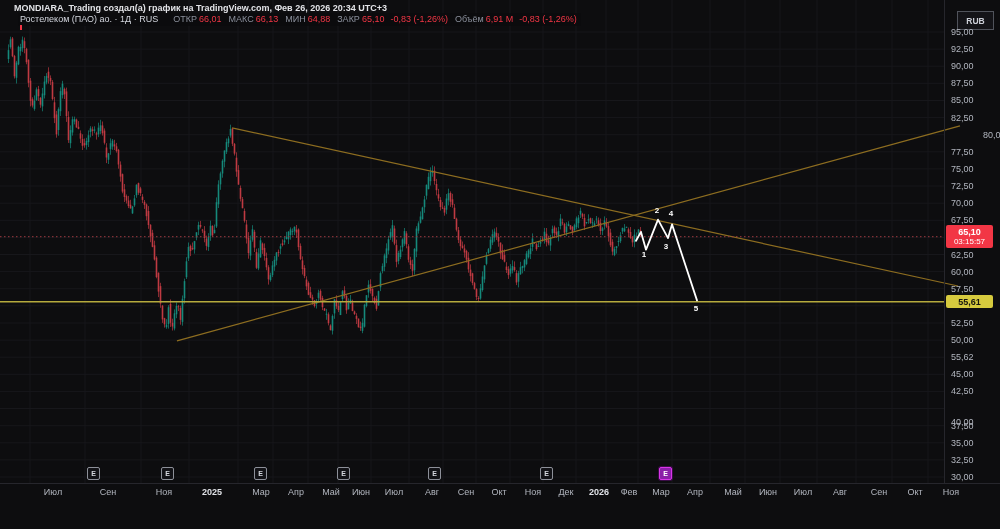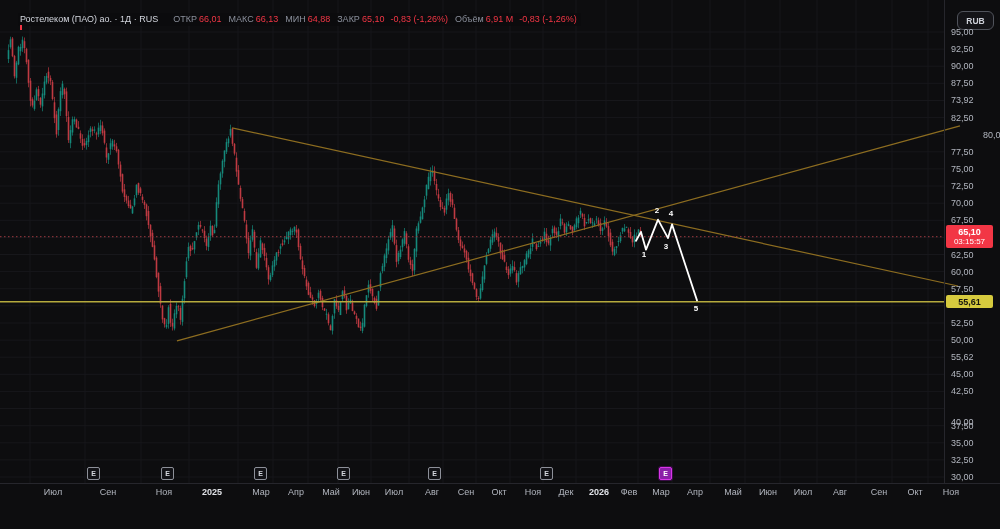--- a/index.html
+++ b/index.html
@@ -11,21 +11,21 @@
           background:rgba(11,11,13,.78);padding:1px 4px 2px 2px;}
   .legend .sym{color:#d3d6de;margin-right:8px;}
   .legend .fl{color:#8a8f9b;margin-left:7px;}
   .legend .fv{color:#f23645;margin-left:2px;}
   .legend .chg{color:#f23645;margin-left:6px;}
   .vol-tick{position:absolute;left:20px;top:25px;width:2px;height:5px;background:#f23645;z-index:5;}
   #vsep{position:absolute;left:944px;top:0;width:1px;height:483px;background:#26262c;z-index:3;}
   #hsep{position:absolute;left:0;top:483px;width:1000px;height:1px;background:#26262c;z-index:3;}
   #price-axis{position:absolute;left:945px;top:0;width:55px;height:483px;z-index:4;}
   .pl{position:absolute;left:6px;font-size:9px;color:#b2b6bf;}
-  .rub-btn{position:absolute;left:12px;top:11px;width:35px;height:17px;border:1px solid #50535b;border-radius:6px;
+  .rub-btn{position:absolute;left:12px;top:11px;width:35px;height:17px;border:1px solid #50535b;border-radius:0;
            background:#141418;color:#cdd0d8;font-size:8.5px;font-weight:bold;display:flex;align-items:center;justify-content:center;}
   .cur-label{position:absolute;left:1px;width:47px;height:23px;border-radius:2px;background:#f23645;color:#fff;
              display:flex;flex-direction:column;align-items:center;justify-content:center;line-height:10px;z-index:5;}
   .cur-label .p{font-size:9px;font-weight:bold;}
   .cur-label .t{font-size:8px;}
   .lvl-label{position:absolute;left:1px;width:47px;height:13px;border-radius:2px;background:#d6ca3e;color:#15150f;
              font-size:9px;font-weight:bold;display:flex;align-items:center;justify-content:center;z-index:5;}
   #time-axis{position:absolute;left:0;top:484px;width:1000px;height:21px;z-index:4;margin-left:23px;}
   .ml{position:absolute;top:3px;transform:translateX(-50%);font-size:9px;color:#b2b6bf;}
   .ml.yr{color:#dfe1e6;font-weight:bold;}
@@ -741,41 +741,42 @@
       <g>
         <polyline points="636,240.8 641,231.9 646,249.7 658,219.6 668,238.1 672,224.4 697,300.4" fill="none" stroke="#ffffff" stroke-width="1.8" stroke-linejoin="round" stroke-linecap="round"></polyline>
         <text x="644" y="257" fill="#ffffff" font-size="8" font-weight="bold" text-anchor="middle" font-family="&quot;Liberation Sans&quot;,sans-serif">1</text>
         <text x="657" y="213" fill="#ffffff" font-size="8" font-weight="bold" text-anchor="middle" font-family="&quot;Liberation Sans&quot;,sans-serif">2</text>
         <text x="666" y="249" fill="#ffffff" font-size="8" font-weight="bold" text-anchor="middle" font-family="&quot;Liberation Sans&quot;,sans-serif">3</text>
         <text x="671" y="216" fill="#ffffff" font-size="8" font-weight="bold" text-anchor="middle" font-family="&quot;Liberation Sans&quot;,sans-serif">4</text>
         <text x="696" y="311" fill="#ffffff" font-size="8" font-weight="bold" text-anchor="middle" font-family="&quot;Liberation Sans&quot;,sans-serif">5</text>
       </g>
     </svg>
 
+  <div class="byline">MONDIARA_Trading создал(а) график на TradingView.com, Фев 26, 2026 20:34 UTC+3</div>
 
   <div class="legend">
     <span class="sym">Ростелеком (ПАО) ао. · 1Д · RUS</span><span class="fl">ОТКР</span><span class="fv">66,01</span><span class="fl">МАКС</span><span class="fv">66,13</span><span class="fl">МИН</span><span class="fv">64,88</span><span class="fl">ЗАКР</span><span class="fv">65,10</span><span class="chg">-0,83 (-1,26%)</span><span class="fl">Объём</span><span class="fv">6,91 M</span><span class="chg">-0,83 (-1,26%)</span>
   </div>
   <div class="vol-tick"></div>
 
   <div id="vsep"></div>
   <div id="hsep"></div>
 
   <div id="price-axis">
     <div class="rub-btn">RUB</div>
     <div class="cur-label" id="cur-label" style="top: 225px;">
       <div class="p">65,10</div>
       <div class="t">03:15:57</div>
     </div>
     <div class="lvl-label" id="lvl-label" style="top: 295px;">55,61</div>
   <div class="pl" style="top: 27px;">95,00</div>
       <div class="pl" style="top: 44px;">92,50</div>
       <div class="pl" style="top: 61px;">90,00</div>
       <div class="pl" style="top: 78px;">87,50</div>
-      <div class="pl" style="top: 95px;">73,92</div>
+      <div class="pl" style="top: 95px;">85,00</div>
       <div class="pl" style="top: 113px;">82,50</div>
       <div class="pl" style="top: 130px; margin-left: 32px;">80,00</div>
       <div class="pl" style="top: 147px;">77,50</div>
       <div class="pl" style="top: 164px;">75,00</div>
       <div class="pl" style="top: 181px;">72,50</div>
       <div class="pl" style="top: 198px;">70,00</div>
       <div class="pl" style="top: 215px;">67,50</div>
       <div class="pl" style="top: 250px;">62,50</div>
       <div class="pl" style="top: 267px;">60,00</div>
       <div class="pl" style="top: 284px;">57,50</div>

